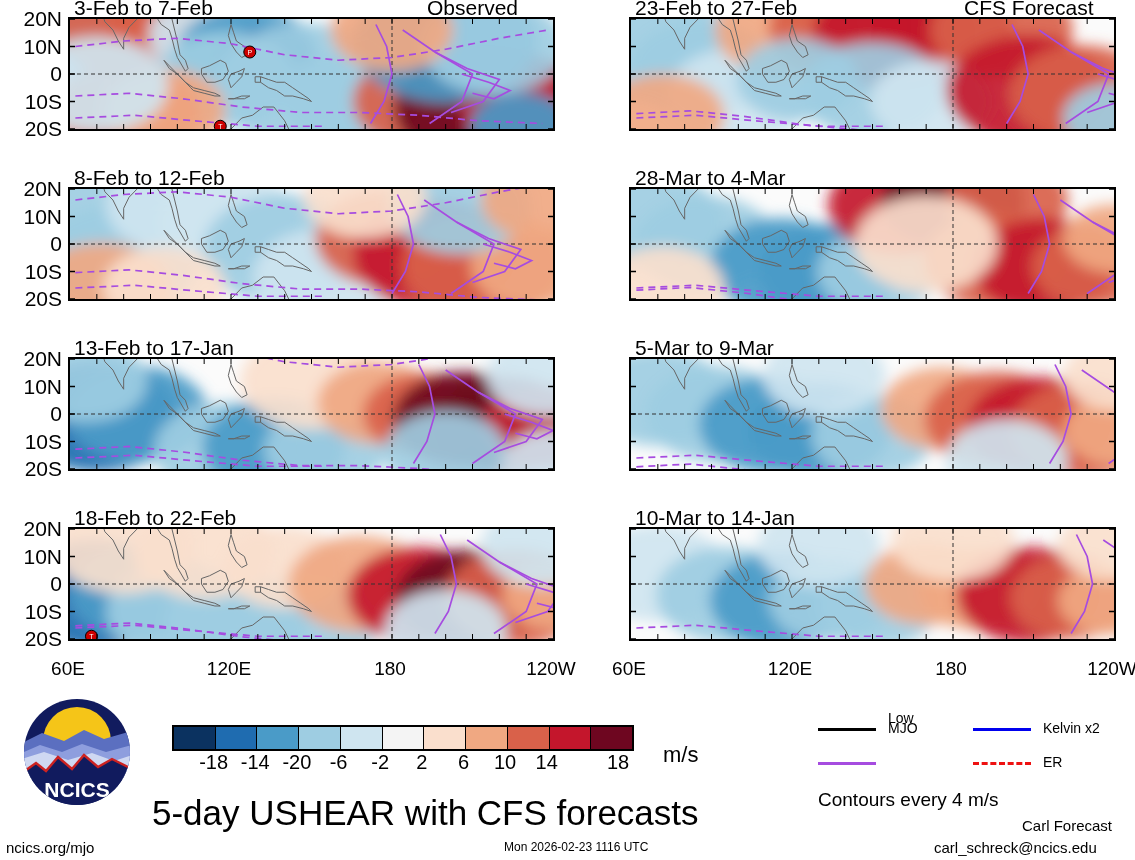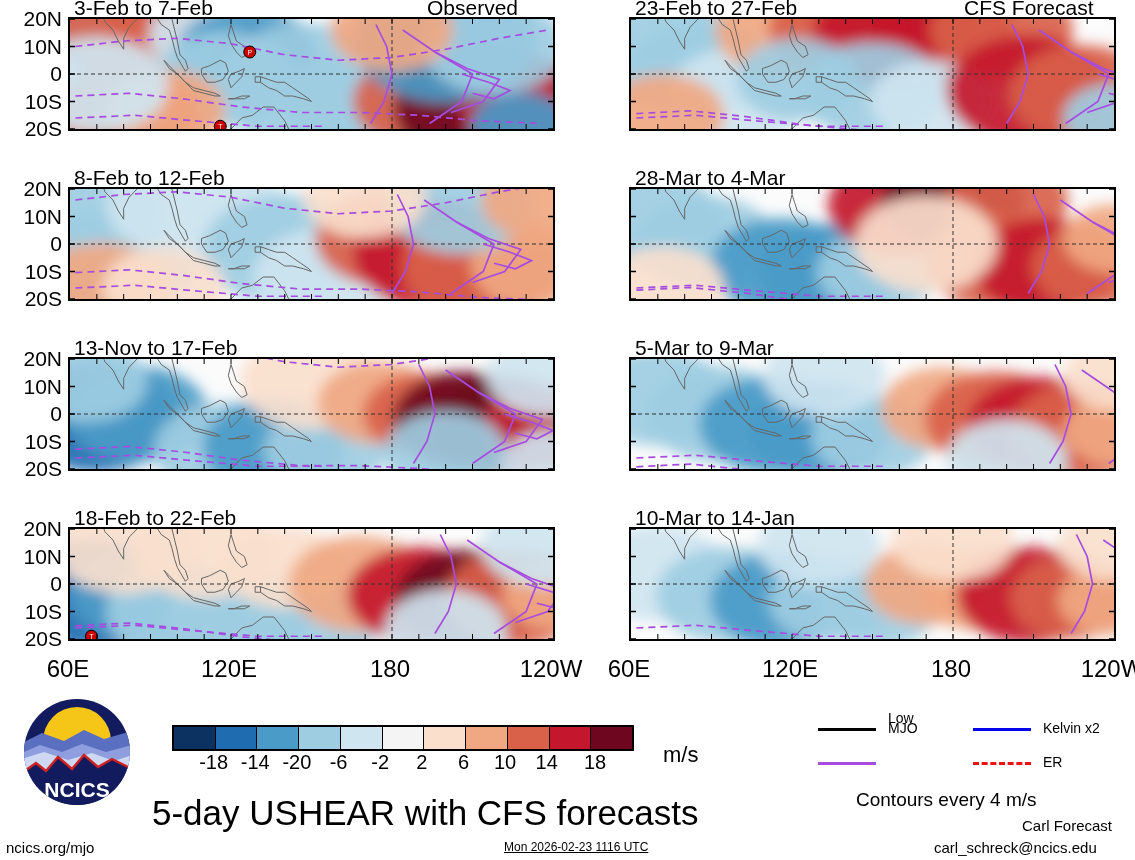--- a/index.html
+++ b/index.html
@@ -3,21 +3,21 @@
 <meta charset="utf-8">
 <style>
   html,body{margin:0;padding:0;background:#ffffff;}
   body{width:1135px;height:860px;position:relative;overflow:hidden;
        font-family:"Liberation Sans",sans-serif;color:#000;}
   .panel-title{position:absolute;font-size:21px;line-height:21px;white-space:nowrap;}
   .panel-right-label{position:absolute;font-size:21px;line-height:21px;white-space:nowrap;}
   .map{position:absolute;border:2px solid #000;box-sizing:border-box;overflow:hidden;background:#f7f7f7;}
   .map svg{display:block;}
   .ylab{position:absolute;font-size:21px;line-height:21px;text-align:right;white-space:nowrap;}
-  .xlab{position:absolute;font-size:24px;line-height:22px;white-space:nowrap;}
+  .xlab{position:absolute;font-size:19px;line-height:22px;white-space:nowrap;}
   .cbar{position:absolute;display:flex;border:2px solid #000;box-sizing:content-box;}
   .cbar div{height:100%;}
   .cbar-tick{position:absolute;font-size:20px;line-height:20px;text-align:center;}
   .cbar-unit{position:absolute;font-size:22px;line-height:22px;}
   .legend-item{position:absolute;font-size:14px;line-height:21px;white-space:nowrap;}
   .legend-line{position:absolute;height:0;}
   .maintitle{position:absolute;font-size:35px;line-height:35px;white-space:nowrap;}
   .contours-note{position:absolute;font-size:19px;line-height:19px;white-space:nowrap;}
   .credit{position:absolute;font-size:15px;line-height:15px;white-space:nowrap;}
   .sitelink{position:absolute;font-size:15px;line-height:15px;white-space:nowrap;text-align:right;}
@@ -249,21 +249,21 @@
           <line y1="27.5" y2="27.5" x1="478" x2="483" stroke="#000" stroke-width="1.5"></line>
           <line y1="55" y2="55" x1="0" x2="5" stroke="#000" stroke-width="1.5"></line>
           <line y1="55" y2="55" x1="478" x2="483" stroke="#000" stroke-width="1.5"></line>
           <line y1="82.5" y2="82.5" x1="0" x2="5" stroke="#000" stroke-width="1.5"></line>
           <line y1="82.5" y2="82.5" x1="478" x2="483" stroke="#000" stroke-width="1.5"></line>
           <line y1="110" y2="110" x1="0" x2="5" stroke="#000" stroke-width="1.5"></line>
           <line y1="110" y2="110" x1="478" x2="483" stroke="#000" stroke-width="1.5"></line>
         </g>
       </svg>
     </div>
-    <div class="panel-title" style="left: 74px; top: 337px;">13-Nov to 17-Feb</div>
+    <div class="panel-title" style="left: 74px; top: 337px;">13-Feb to 17-Jan</div>
     <div class="map" style="left: 68px; top: 357px; width: 487px; height: 114px;">
       <svg width="483" height="110">
         <rect width="483" height="110" fill="#fbfbfb"></rect>
         <defs>
           <filter id="blur_p3" x="-30%" y="-30%" width="160%" height="160%">
             <feGaussianBlur stdDeviation="7"></feGaussianBlur>
           </filter>
         </defs>
         <g filter="url(#blur_p3)">
           <ellipse cx="26.833333333333332" cy="57.75" rx="81.57333333333334" ry="55" fill="#1f6cb0" opacity="0.92"></ellipse>
@@ -861,21 +861,21 @@
 <div id="cbar-ticks">
     <div class="cbar-tick" style="left: 188.636px; width: 50px; top: 752px;">-18</div>
     <div class="cbar-tick" style="left: 230.273px; width: 50px; top: 752px;">-14</div>
     <div class="cbar-tick" style="left: 271.909px; width: 50px; top: 752px;">-20</div>
     <div class="cbar-tick" style="left: 313.545px; width: 50px; top: 752px;">-6</div>
     <div class="cbar-tick" style="left: 355.182px; width: 50px; top: 752px;">-2</div>
     <div class="cbar-tick" style="left: 396.818px; width: 50px; top: 752px;">2</div>
     <div class="cbar-tick" style="left: 438.455px; width: 50px; top: 752px;">6</div>
     <div class="cbar-tick" style="left: 480.091px; width: 50px; top: 752px;">10</div>
     <div class="cbar-tick" style="left: 521.727px; width: 50px; top: 752px;">14</div>
-    <div class="cbar-tick" style="left: 570px; width: 50px; top: 752px;">18</div>
+    <div class="cbar-tick" style="left: 593px; width: 50px; top: 752px;">18</div>
   </div>
 <div class="cbar-unit" style="left:663px;top:744px;text-align:right;">m/s</div>
 
 <div id="legend">
     <div class="legend-line" style="left: 818px; top: 728px; width: 58px; border-top: 3px solid rgb(0, 0, 0);"></div>
     <div class="legend-item" style="left: 888px; top: 718px;">MJO</div>
     <div class="legend-line" style="left: 973px; top: 728px; width: 58px; border-top: 3px solid rgb(0, 0, 238);"></div>
     <div class="legend-item" style="left: 1043px; top: 718px;">Kelvin x2</div>
     <div class="legend-line" style="left: 818px; top: 762px; width: 58px; border-top: 3px solid rgb(166, 76, 224);"></div>
     <div class="legend-item" style="left: 888px; top: 708px;">Low</div>
@@ -896,17 +896,17 @@
       <path d="M0,46 L20,36 L42,44 L62,33 L82,42 L110,34 L110,70 L0,70 Z" fill="#5b6fc0"></path>
       <path d="M0,56 L18,48 L40,55 L60,47 L84,55 L110,48 L110,76 L0,76 Z" fill="#8e9ede"></path>
       <path d="M0,62 L22,55 L46,63 L70,56 L92,64 L110,58 L110,82 L0,82 Z" fill="#cfd8f2"></path>
       <path d="M0,76 L14,66 L24,74 L36,60 L50,72 L62,58 L76,70 L90,62 L110,72 L110,110 L0,110 Z" fill="#111b5e" stroke="#cc2222" stroke-width="2.4"></path>
       <text x="55" y="100" font-family="'Liberation Sans',sans-serif" font-size="21" font-weight="bold" fill="#ffffff" text-anchor="middle">NCICS</text>
     </g>
   </svg>
 </div>
 
 <div class="maintitle" style="left:152px;top:795px;">5-day USHEAR with CFS forecasts</div>
-<div class="contours-note" style="left:856px;top:790px;">Contours every 4 m/s</div>
+<div class="contours-note" style="left:818px;top:790px;">Contours every 4 m/s</div>
 <div class="credit" style="left:1022px;top:818px;">Carl Forecast</div>
 <div class="credit" style="left:934px;top:840px;">carl_schreck@ncics.edu</div>
 <div class="sitelink" style="left:6px;top:840px;">ncics.org/mjo</div>
-<div class="stamp" style="left:504px;top:841px;text-decoration:underline;">Mon 2026-02-23 1116 UTC</div>
+<div class="stamp" style="left:504px;top:841px;">Mon 2026-02-23 1116 UTC</div>
 
 </body></html>

